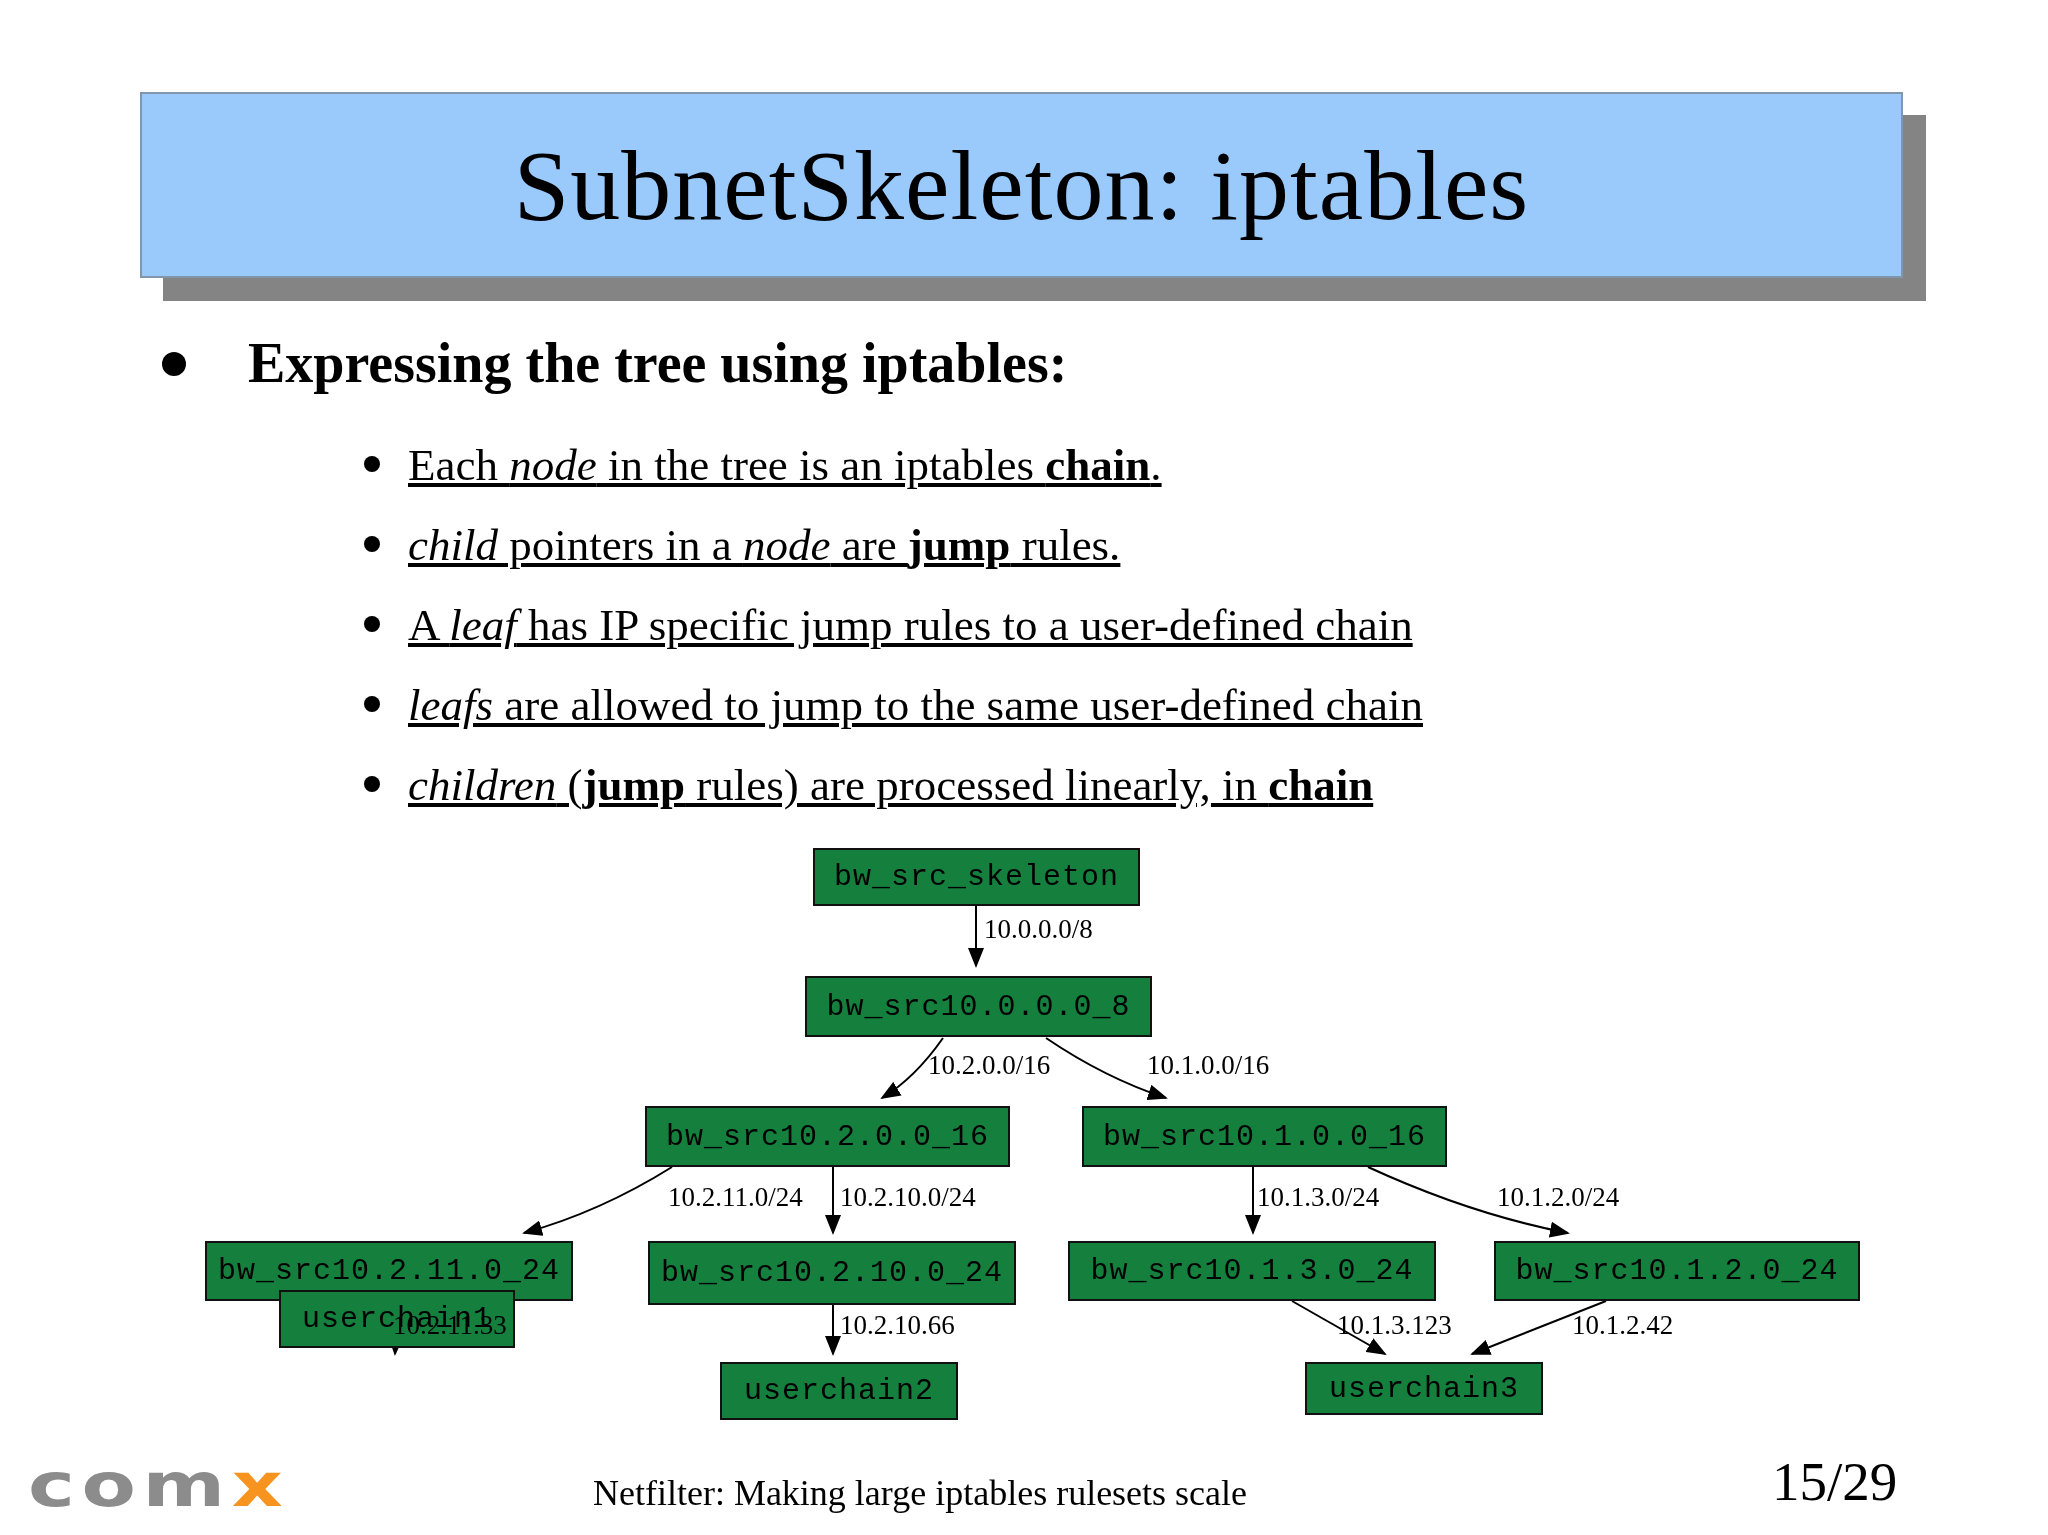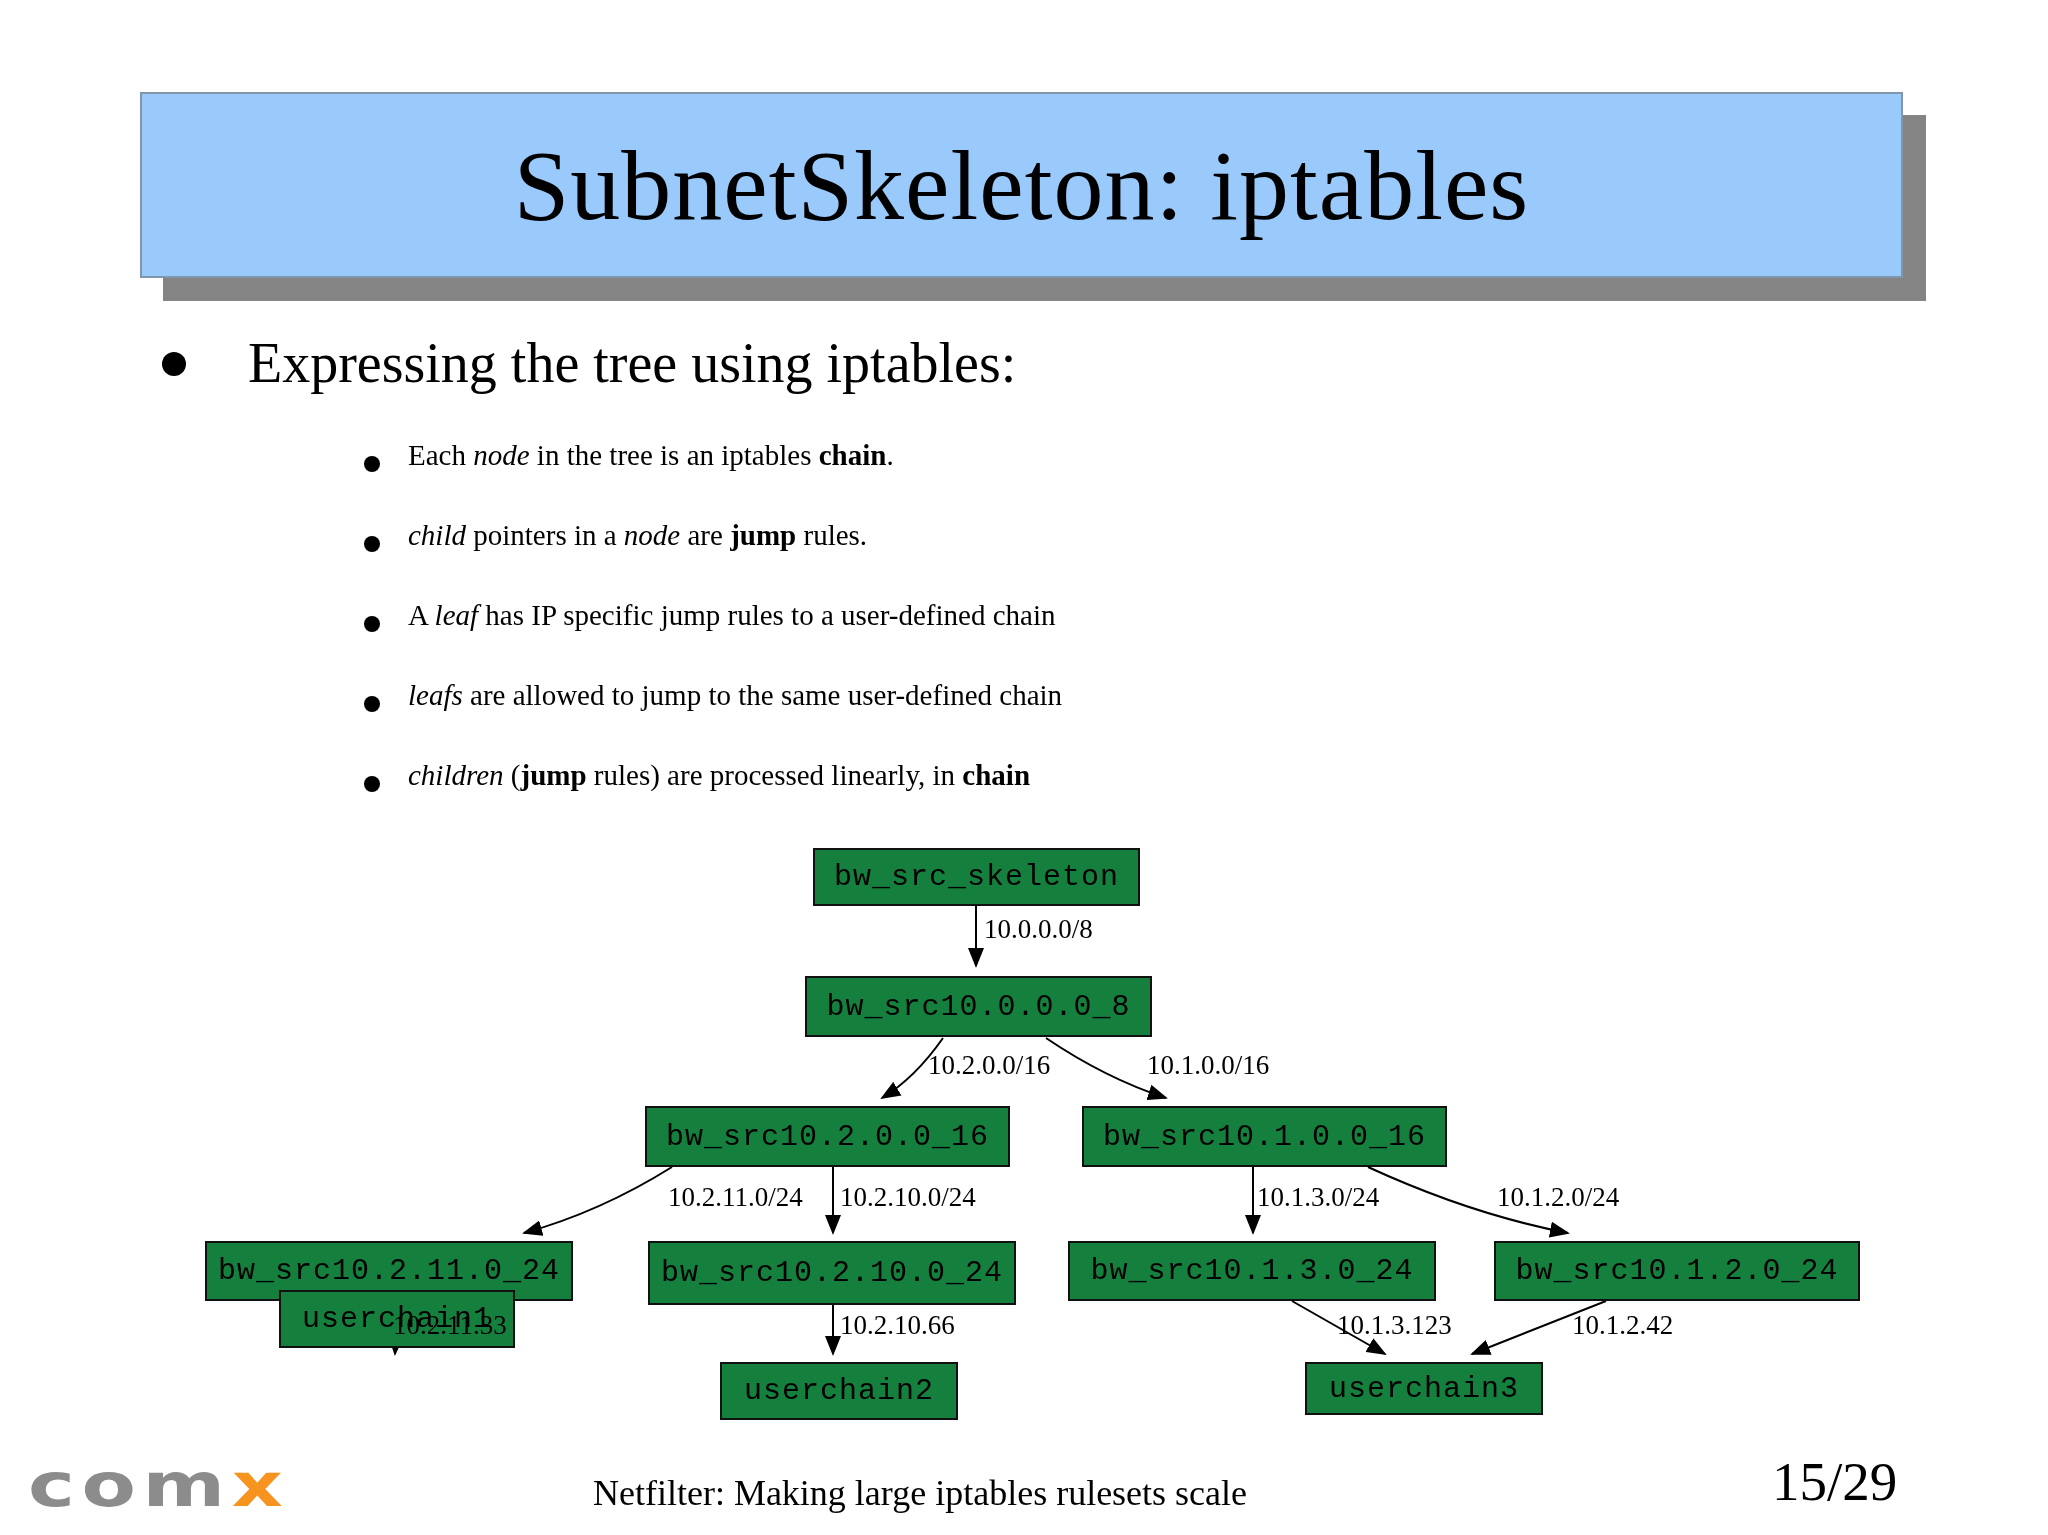--- a/index.html
+++ b/index.html
@@ -24,33 +24,33 @@
     box-sizing: border-box;
   }
   .title-box .title-text {
     font-size: 100px;
     letter-spacing: 1px;
     white-space: nowrap;
   }
 
   
   .bullet-row { position: absolute; display: flex; }
-  .main-bullet { left: 162px; top: 330px; width: 1700px; }
+  .main-bullet { left: 162px; top: 330px; width: 1700px; font-weight: bold; }
   .main-bullet .dot {
     width: 24px; height: 24px; border-radius: 50%;
     background: #000; margin: 22px 62px 0 0; flex: none;
   }
   .main-bullet .txt { font-size: 56px; line-height: 1.2; }
 
   .sub-bullet { left: 364px; width: 1500px; }
   .sub-bullet .dot {
     width: 16px; height: 16px; border-radius: 50%;
     background: #000; margin: 19px 28px 0 0; flex: none;
   }
-  .sub-bullet .txt { font-size: 29px; line-height: 1.25; white-space: nowrap; }
+  .sub-bullet .txt { font-size: 45px; line-height: 1.25; white-space: nowrap; text-decoration: underline; }
 
   
   .edges-svg { position: absolute; left: 0; top: 0; width: 2048px; height: 1535px; }
   .node {
     position: absolute;
     box-sizing: border-box;
     background: #15803d;
     border: 2px solid #111;
     display: flex; align-items: center; justify-content: center;
     font-family: "Liberation Mono", monospace;

